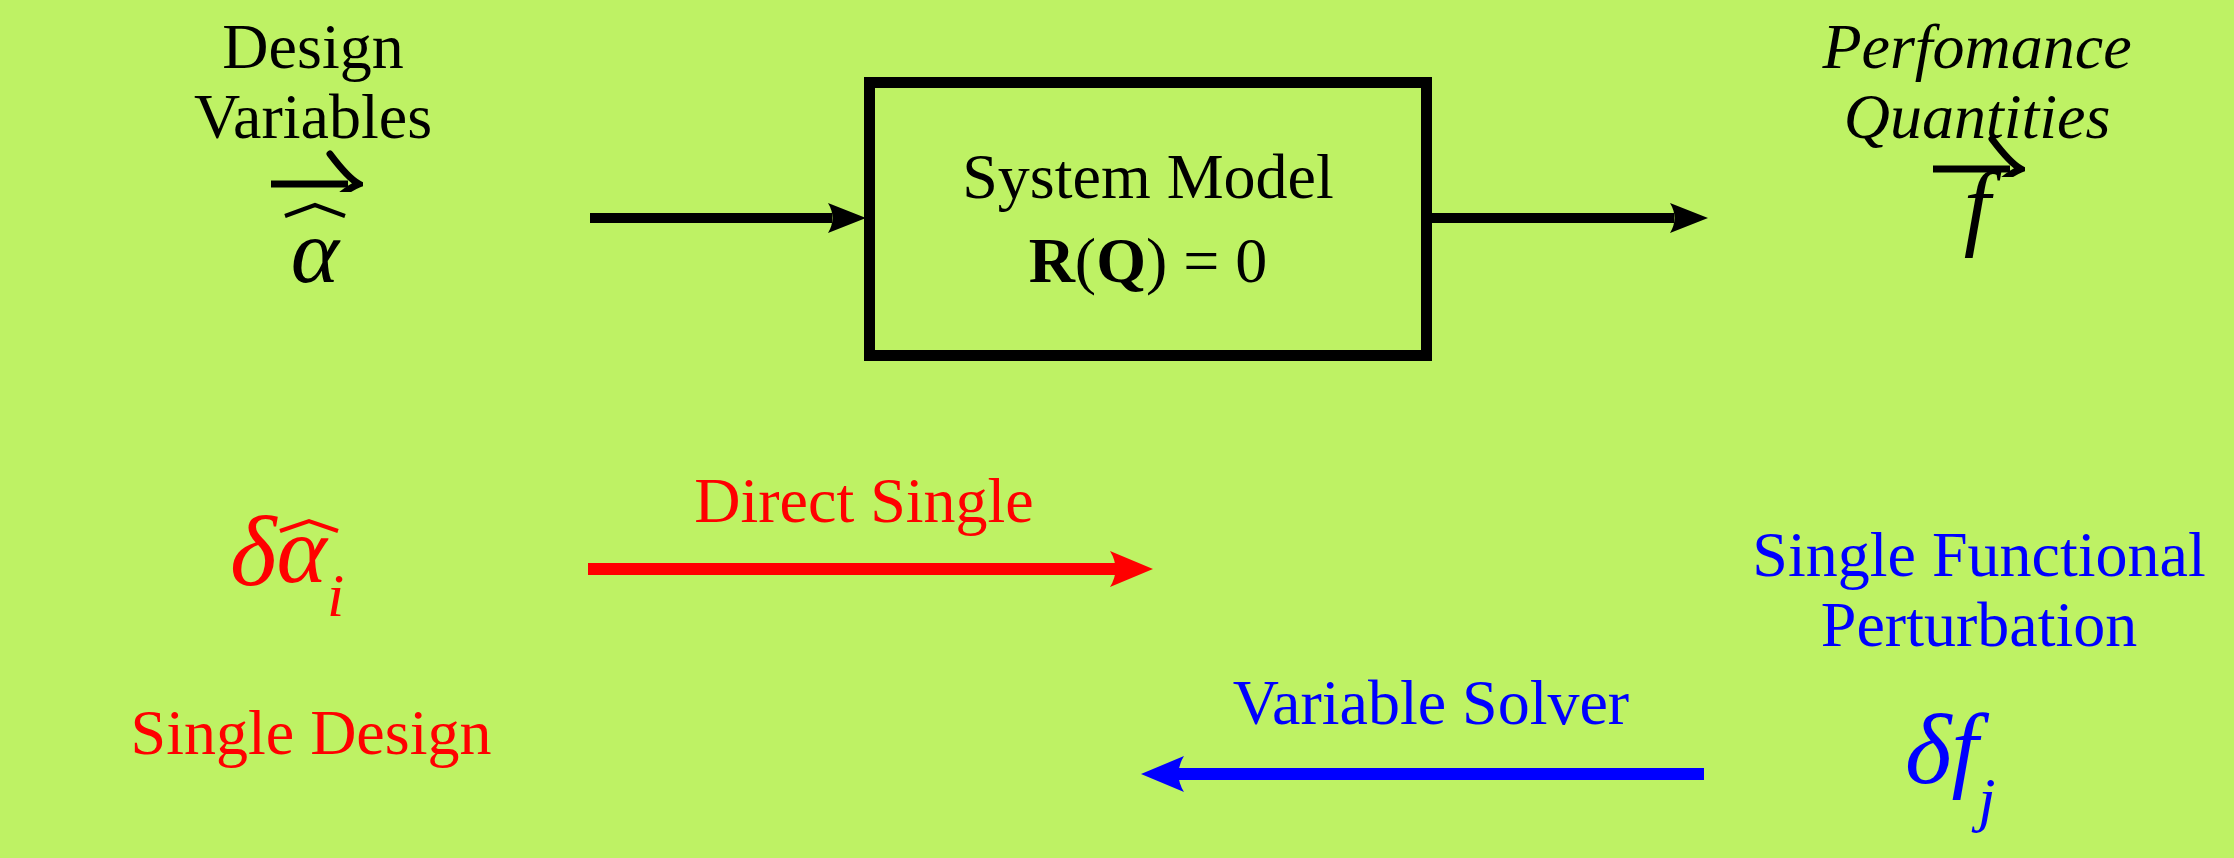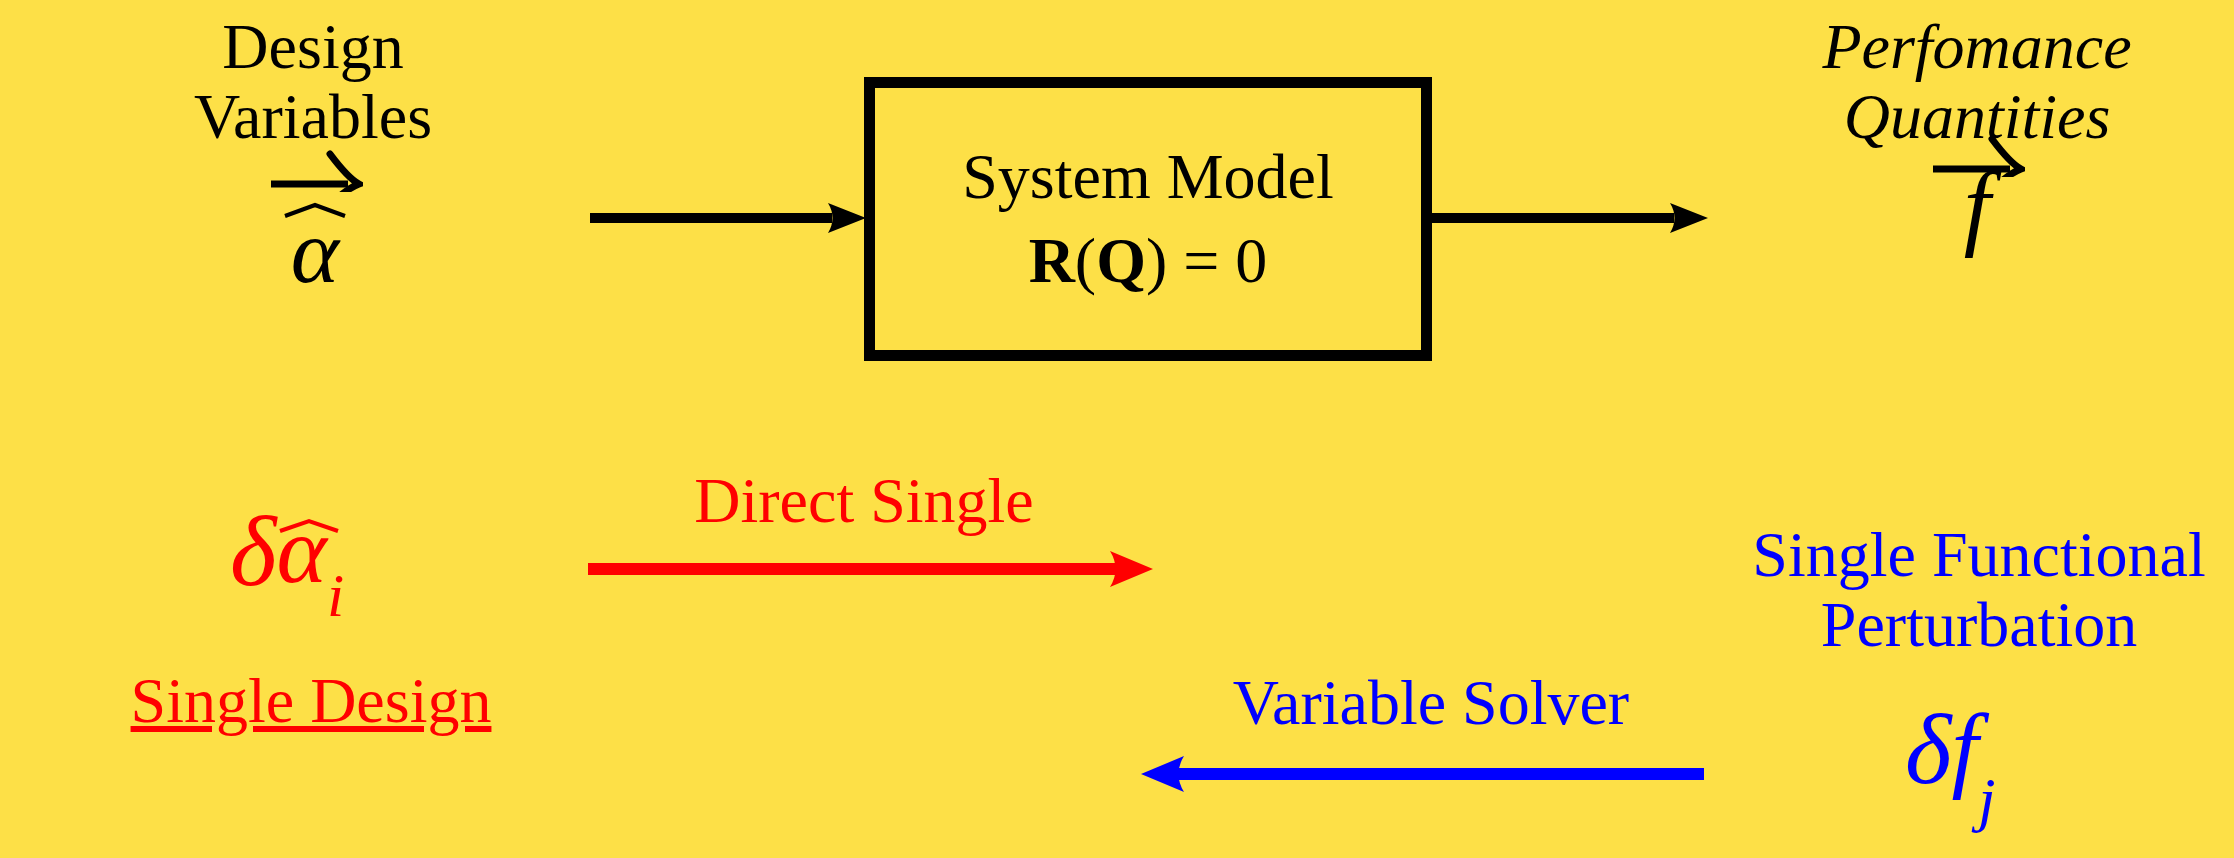--- a/index.html
+++ b/index.html
@@ -1,19 +1,19 @@
 <!DOCTYPE html>
 <html><head>
 <meta charset="utf-8">
 <style>
   html,body{margin:0;padding:0;background:#ffffff;}
   #stage{
     position:relative;
     width:2234px;height:858px;
-    background:#fde047;
+    background:#bef264;
     font-family:"Liberation Serif","DejaVu Serif",serif;
     color:#000;
     overflow:hidden;
   }
   .lbl{position:absolute;text-align:center;font-size:64px;line-height:70px;white-space:nowrap;}
   .red{color:#ff0000;}
   .blue{color:#0000ff;}
   
   .model-box{
     position:absolute;left:864px;top:77px;width:568px;height:284px;
@@ -108,21 +108,21 @@
     <div>Perturbation</div>
   </div>
 
   <div class="lbl blue" style="left:1181px;top:668px;width:500px;">Variable Solver</div>
 
   <svg class="arrow-svg" style="left:1138px;top:754px;" width="570" height="40" viewBox="0 0 570 40">
     <line x1="40" y1="20" x2="566" y2="20" stroke="#0000ff" stroke-width="12"></line>
     <path d="M46 2 L3 20 L46 38 Q35 20 46 2 Z" fill="#0000ff"></path>
   </svg>
 
-  <div class="lbl red" style="left:8px;top:668px;width:606px;line-height:66px;text-decoration:underline;">
+  <div class="lbl red" style="left:8px;top:700px;width:606px;line-height:66px;">
     <div>Single Design</div>
   </div>
 
   <div class="mathsym blue" style="left:1905px;top:700px;">
     <span class="delta">δ</span>
     <span class="mletter">f</span>
     <span class="subsc" style="transform:translateY(68px);">j</span>
   </div>
 
 </div>

